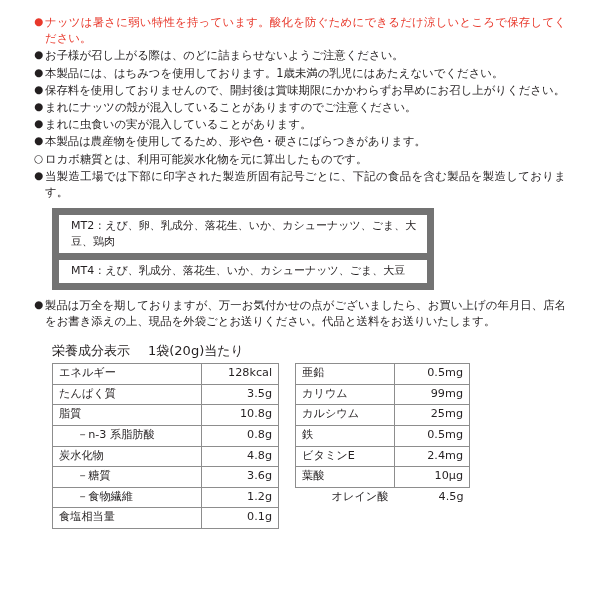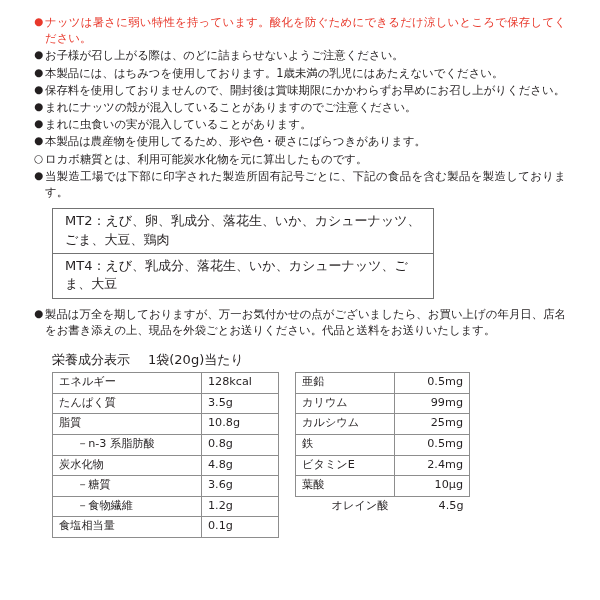--- a/index.html
+++ b/index.html
@@ -53,22 +53,22 @@
 
   
   .allergen {
     margin: 8px 0 0 0;
     border-collapse: collapse;
     width: 382px;
     margin-left: 18px;
     table-layout: fixed;
   }
   .allergen td {
-    border: 1px solid #737373;
-    font-size: 13px;
+    border: 7px solid #737373;
+    font-size: 11px;
     line-height: 1.42;
     padding: 3px 5px 4px 12px;
     vertical-align: top;
   }
 
   
   .notes2 {
     margin-top: 7px;
   }
 
@@ -91,21 +91,21 @@
     table-layout: fixed;
   }
   table.nt td {
     border: 1px solid #8d8d8d;
     font-size: 11.2px;
     line-height: 1.3;
     height: 14px;
     padding: 2px 6px 3px 6px;
   }
   table.nt td.k { width: 118px; }
-  table.nt td.v { width: 64px; }
+  table.nt td.v { width: 64px; text-align: right; }
   table.nt td.indent { padding-left: 24px; margin-left: 12px; }
 
   .nt-left { margin-right: 16px; border-radius: 17px; }
 
   table.nt2 td.k { width: 86px; }
   table.nt2 td.v { width: 62px; text-align: right; }
   table.nt2 tr.oleic td {
     border: none;
     text-align: right;
   }

